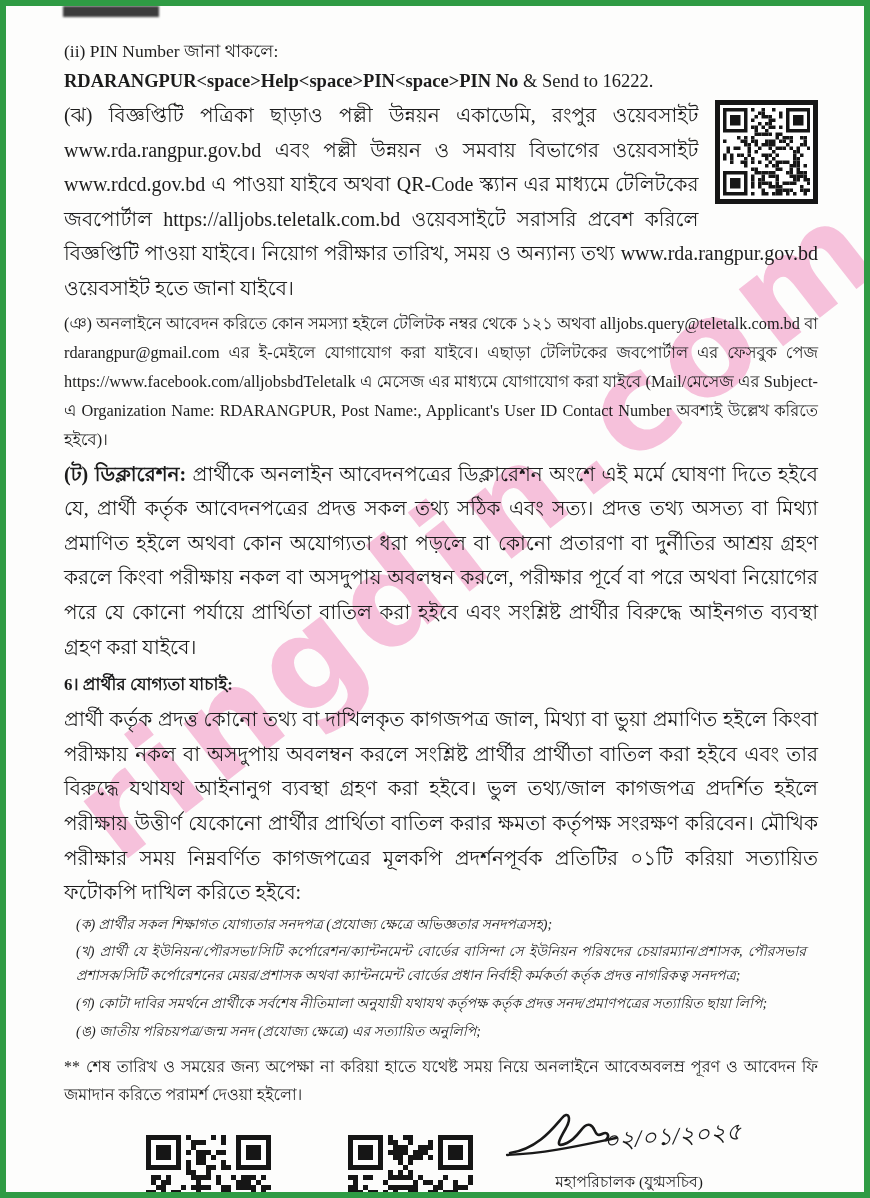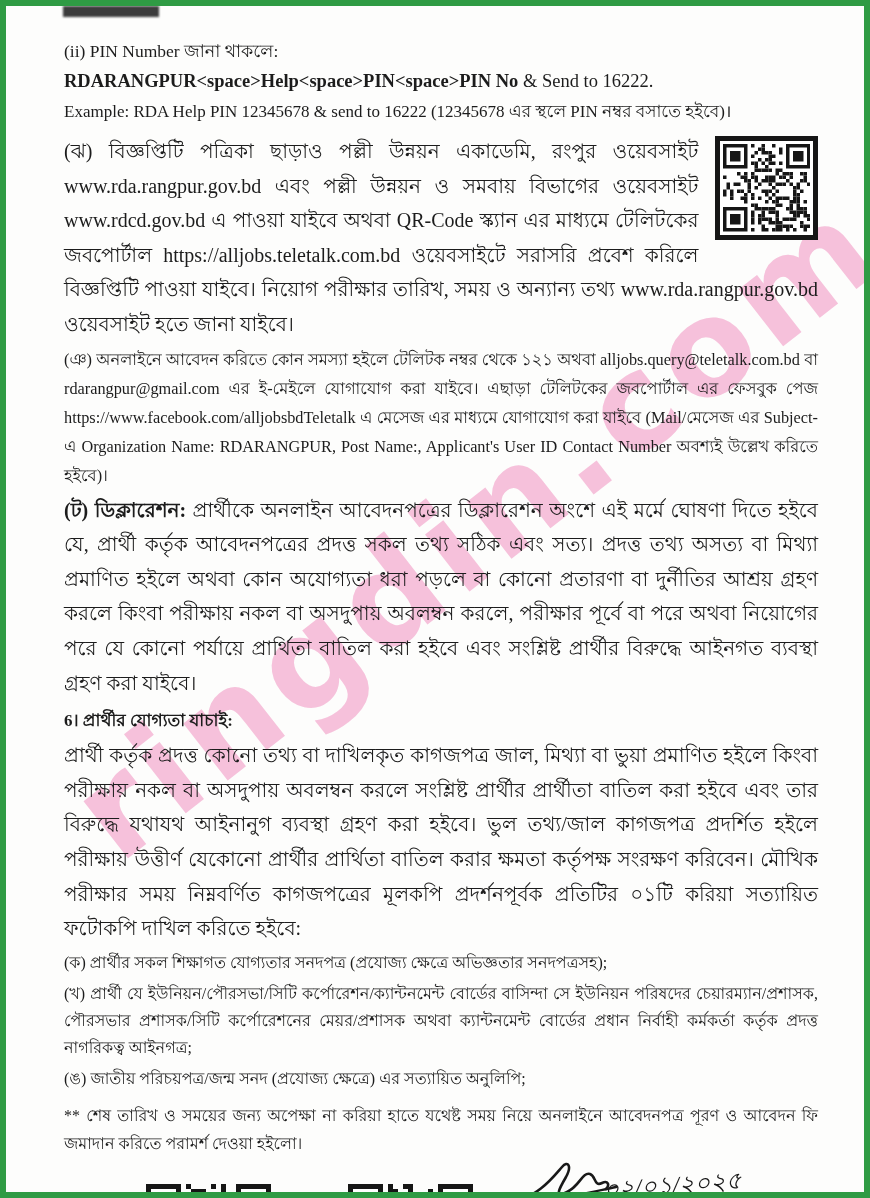--- a/index.html
+++ b/index.html
@@ -29,21 +29,21 @@
   .sms-line{font-size:18.5px;margin:0 0 6px;}
   .sms-line b{font-family:"Liberation Serif","DejaVu Serif",serif;margin-top:44px;}
   .example-line{font-size:17px;margin:0 0 8px;}
   .para{font-size:20px;line-height:1.73;text-align:justify;margin:0 0 3px;}
   .para.mail{font-size:16.3px;line-height:1.78;}
   .qr-top-wrap{
     float:right;margin:2px 0 8px 16px;
     border:5px solid #161616;background:#fff;padding:3px;line-height:0;
   }
   .sec-head{font-size:17px;font-weight:bold;margin:7px 0 3px;}
-  .item{font-size:16px;line-height:1.7;text-align:justify;margin:0 0 4px;}
+  .item{font-size:14px;line-height:1.7;text-align:justify;margin:0 12px 4px;font-style:italic;}
   .note{font-size:16px;line-height:1.75;text-align:justify;margin:9px 0 0;}
   .bottom{position:relative;height:235px;margin-top:4px;}
   .sig-block{position:absolute;right:64px;top:-6px;width:250px;text-align:center;}
   .sig-name{font-size:17px;font-weight:bold;margin-top:-6px;}
   .sig-title,.sig-org{font-size:15.5px;line-height:1.45;}
   .qr-col{position:absolute;top:22px;width:200px;text-align:center;line-height:0;}
   .qr-col .qr-box{display:inline-block;line-height:0;}
   .qr-col.one{left:44px;}
   .qr-col.two{left:246px;}
 </style>
@@ -53,21 +53,20 @@
 <div class="page">
   <div class="watermark">ringdin.com</div>
   <div class="scan-smudge"></div>
 
   <div class="content">
 
     <p class="h-pin">(ii) PIN Number জানা থাকলে:</p>
 
     <p class="sms-line"><b>RDARANGPUR&lt;space&gt;Help&lt;space&gt;PIN&lt;space&gt;PIN No</b><span> &amp; Send to 16222.</span></p>
 
-    <p class="example-line">Example: RDA Help PIN 12345678 &amp; send to 16222 (12345678 এর স্থলে PIN নম্বর বসাতে হইবে)।</p>
 
     <p class="para">
       <span class="qr-top-wrap"><span class="qr-box"><svg xmlns="http://www.w3.org/2000/svg" width="87.5" height="87.5" fill="#161616">
               <rect x="28" y="0" width="3.5" height="3.5"></rect>
               <rect x="38.5" y="0" width="3.5" height="3.5"></rect>
               <rect x="49" y="0" width="3.5" height="3.5"></rect>
               <rect x="35" y="3.5" width="3.5" height="3.5"></rect>
               <rect x="38.5" y="3.5" width="3.5" height="3.5"></rect>
               <rect x="56" y="3.5" width="3.5" height="3.5"></rect>
               <rect x="31.5" y="7" width="3.5" height="3.5"></rect>
@@ -270,33 +269,35 @@
 
     <p class="para mail">(ঞ) অনলাইনে আবেদন করিতে কোন সমস্যা হইলে টেলিটক নম্বর থেকে ১২১ অথবা alljobs.query@teletalk.com.bd বা rdarangpur@gmail.com এর ই-মেইলে যোগাযোগ করা যাইবে। এছাড়া টেলিটকের জবপোর্টাল এর ফেসবুক পেজ https://www.facebook.com/alljobsbdTeletalk এ মেসেজ এর মাধ্যমে যোগাযোগ করা যাইবে (Mail/মেসেজ এর Subject-এ Organization Name: RDARANGPUR, Post Name:, Applicant's User ID Contact Number অবশ্যই উল্লেখ করিতে হইবে)।</p>
 
     <p class="para"><b>(ট) ডিক্লারেশন:</b><span> প্রার্থীকে অনলাইন আবেদনপত্রের ডিক্লারেশন অংশে এই মর্মে ঘোষণা দিতে হইবে যে, প্রার্থী কর্তৃক আবেদনপত্রের প্রদত্ত সকল তথ্য সঠিক এবং সত্য। প্রদত্ত তথ্য অসত্য বা মিথ্যা প্রমাণিত হইলে অথবা কোন অযোগ্যতা ধরা পড়লে বা কোনো প্রতারণা বা দুর্নীতির আশ্রয় গ্রহণ করলে কিংবা পরীক্ষায় নকল বা অসদুপায় অবলম্বন করলে, পরীক্ষার পূর্বে বা পরে অথবা নিয়োগের পরে যে কোনো পর্যায়ে প্রার্থিতা বাতিল করা হইবে এবং সংশ্লিষ্ট প্রার্থীর বিরুদ্ধে আইনগত ব্যবস্থা গ্রহণ করা যাইবে।</span></p>
 
     <p class="sec-head">6। প্রার্থীর যোগ্যতা যাচাই:</p>
 
     <p class="para">প্রার্থী কর্তৃক প্রদত্ত কোনো তথ্য বা দাখিলকৃত কাগজপত্র জাল, মিথ্যা বা ভুয়া প্রমাণিত হইলে কিংবা পরীক্ষায় নকল বা অসদুপায় অবলম্বন করলে সংশ্লিষ্ট প্রার্থীর প্রার্থীতা বাতিল করা হইবে এবং তার বিরুদ্ধে যথাযথ আইনানুগ ব্যবস্থা গ্রহণ করা হইবে। ভুল তথ্য/জাল কাগজপত্র প্রদর্শিত হইলে পরীক্ষায় উত্তীর্ণ যেকোনো প্রার্থীর প্রার্থিতা বাতিল করার ক্ষমতা কর্তৃপক্ষ সংরক্ষণ করিবেন। মৌখিক পরীক্ষার সময় নিম্নবর্ণিত কাগজপত্রের মূলকপি প্রদর্শনপূর্বক প্রতিটির ০১টি করিয়া সত্যায়িত ফটোকপি দাখিল করিতে হইবে:</p>
 
     <p class="item">(ক) প্রার্থীর সকল শিক্ষাগত যোগ্যতার সনদপত্র (প্রযোজ্য ক্ষেত্রে অভিজ্ঞতার সনদপত্রসহ);</p>
-    <p class="item">(খ) প্রার্থী যে ইউনিয়ন/পৌরসভা/সিটি কর্পোরেশন/ক্যান্টনমেন্ট বোর্ডের বাসিন্দা সে ইউনিয়ন পরিষদের চেয়ারম্যান/প্রশাসক, পৌরসভার প্রশাসক/সিটি কর্পোরেশনের মেয়র/প্রশাসক অথবা ক্যান্টনমেন্ট বোর্ডের প্রধান নির্বাহী কর্মকর্তা কর্তৃক প্রদত্ত নাগরিকত্ব আইনগত্র;</p>
+    <p class="item">(খ) প্রার্থী যে ইউনিয়ন/পৌরসভা/সিটি কর্পোরেশন/ক্যান্টনমেন্ট বোর্ডের বাসিন্দা সে ইউনিয়ন পরিষদের চেয়ারম্যান/প্রশাসক, পৌরসভার প্রশাসক/সিটি কর্পোরেশনের মেয়র/প্রশাসক অথবা ক্যান্টনমেন্ট বোর্ডের প্রধান নির্বাহী কর্মকর্তা কর্তৃক প্রদত্ত নাগরিকত্ব সনদপত্র;</p>
+    <p class="item">(গ) কোটা দাবির সমর্থনে প্রার্থীকে সর্বশেষ নীতিমালা অনুযায়ী যথাযথ কর্তৃপক্ষ কর্তৃক প্রদত্ত সনদ/প্রমাণপত্রের সত্যায়িত ছায়া লিপি;</p>
     <p class="item">(ঙ) জাতীয় পরিচয়পত্র/জন্ম সনদ (প্রযোজ্য ক্ষেত্রে) এর সত্যায়িত অনুলিপি;</p>
 
-    <p class="note">** শেষ তারিখ ও সময়ের জন্য অপেক্ষা না করিয়া হাতে যথেষ্ট সময় নিয়ে অনলাইনে আবেদনপত্র পূরণ ও আবেদন ফি জমাদান করিতে পরামর্শ দেওয়া হইলো।</p>
+    <p class="note">** শেষ তারিখ ও সময়ের জন্য অপেক্ষা না করিয়া হাতে যথেষ্ট সময় নিয়ে অনলাইনে আবেঅবলম্র পূরণ ও আবেদন ফি জমাদান করিতে পরামর্শ দেওয়া হইলো।</p>
 
     <div class="bottom">
 
       <div class="sig-block">
         <svg width="250" height="60" viewBox="0 0 250 60">
           <path d="M6 46 C 34 42, 50 20, 58 11 C 64 4, 68 10, 62 21 C 55 33, 50 42, 63 36 C 76 30, 78 16, 86 18 C 92 20, 90 31, 98 27 C 104 24, 106 29, 102 33" fill="none" stroke="#191919" stroke-width="2.6" stroke-linecap="round"></path>
           <path d="M3 48 C 45 46, 78 38, 112 31" fill="none" stroke="#191919" stroke-width="2.3" stroke-linecap="round"></path>
           <text x="100" y="42" font-size="24" font-style="italic" fill="#191919" transform="rotate(-4 100 42)">০২/০১/২০২৫</text>
         </svg>
+        <div class="sig-title">মহাপরিচালক (যুগ্মসচিব)</div>
         <div class="sig-org">পল্লী উন্নয়ন একাডেমি, রংপুর।</div>
       </div>
 
       <div class="qr-col one">
         <span class="qr-box"><svg xmlns="http://www.w3.org/2000/svg" width="125" height="125" fill="#161616">
               <rect x="40" y="0" width="5" height="5"></rect>
               <rect x="65" y="0" width="5" height="5"></rect>
               <rect x="75" y="0" width="5" height="5"></rect>
               <rect x="45" y="5" width="5" height="5"></rect>
               <rect x="50" y="5" width="5" height="5"></rect>

